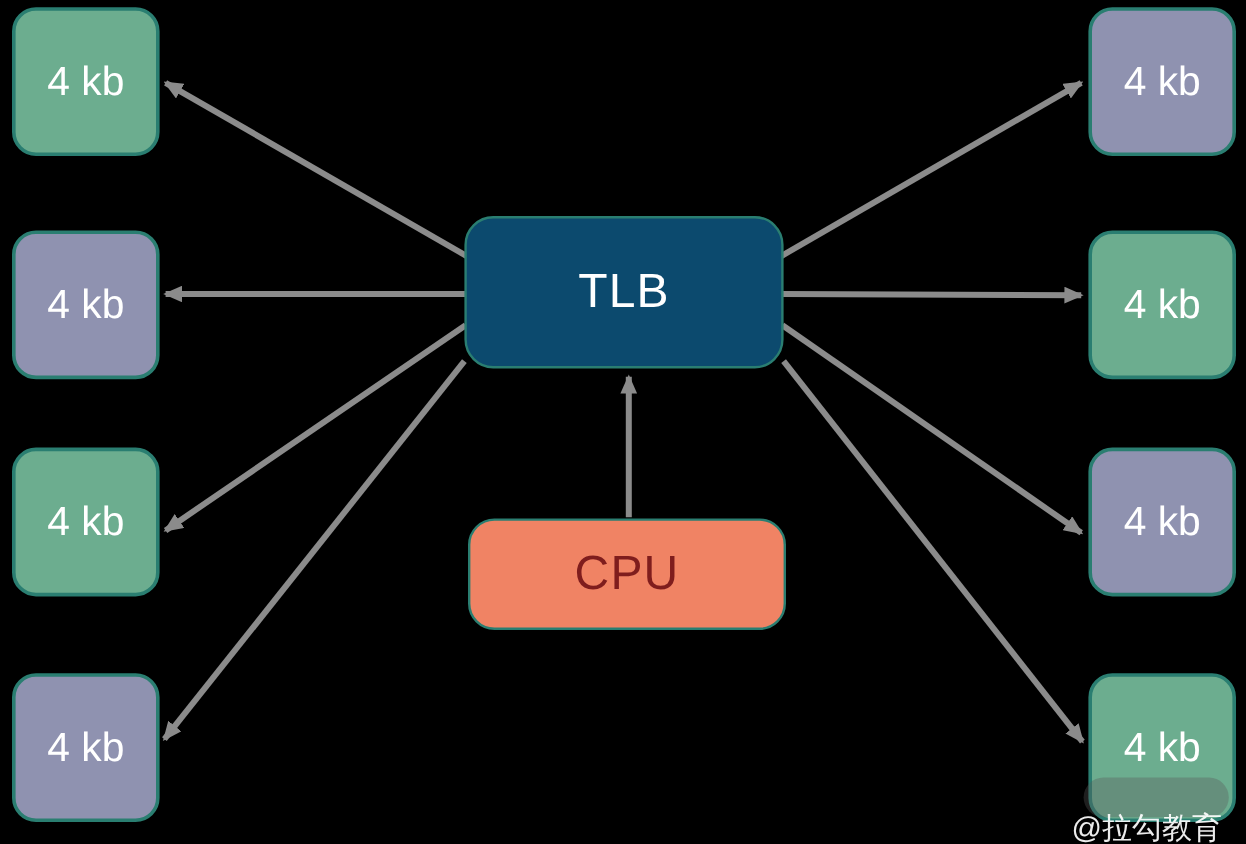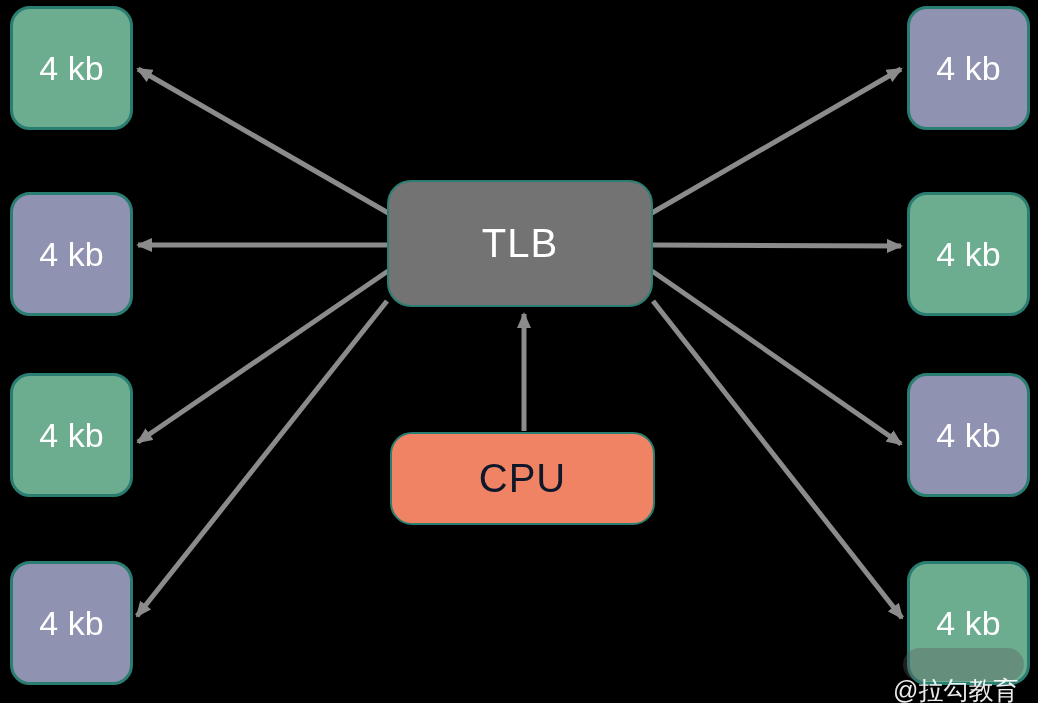--- a/index.html
+++ b/index.html
@@ -107,24 +107,24 @@
   <div class="node page col-right row-2" style="background-color: rgb(108, 173, 143); border-color: rgb(42, 126, 113); color: rgb(255, 255, 255);">
     <span>4 kb</span>
   </div>
   <div class="node page col-right row-3" style="background-color: rgb(143, 146, 176); border-color: rgb(42, 126, 113); color: rgb(255, 255, 255);">
     <span>4 kb</span>
   </div>
   <div class="node page col-right row-4" style="background-color: rgb(108, 173, 143); border-color: rgb(42, 126, 113); color: rgb(255, 255, 255);">
     <span>4 kb</span>
   </div>
 
-  <div class="node tlb" style="background-color: #737373; border-color: rgb(42, 126, 113); color: rgb(255, 255, 255);">
+  <div class="node tlb" style="background-color: #0c4a6e; border-color: rgb(42, 126, 113); color: rgb(255, 255, 255);">
     <span>TLB</span>
   </div>
 
-  <div class="node cpu" style="background-color: rgb(240, 131, 100); border-color: rgb(42, 126, 113); color: #0f172a;">
+  <div class="node cpu" style="background-color: rgb(240, 131, 100); border-color: rgb(42, 126, 113); color: #7f1d1d;">
     <span>CPU</span>
   </div>
 
   <div class="watermark-pill" style="background-color: rgba(90, 90, 90, 0.35);"></div>
   <div class="watermark-text" style="color: rgba(255, 255, 255, 0.92); margin-top: 25px;">@拉勾教育</div>
 
 </div>
 
 </body></html>

